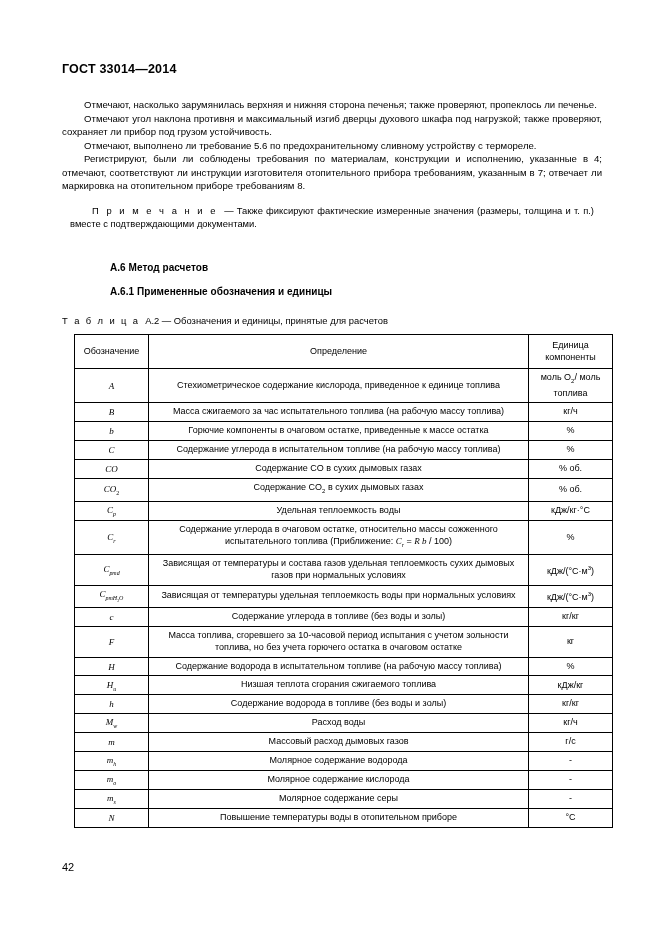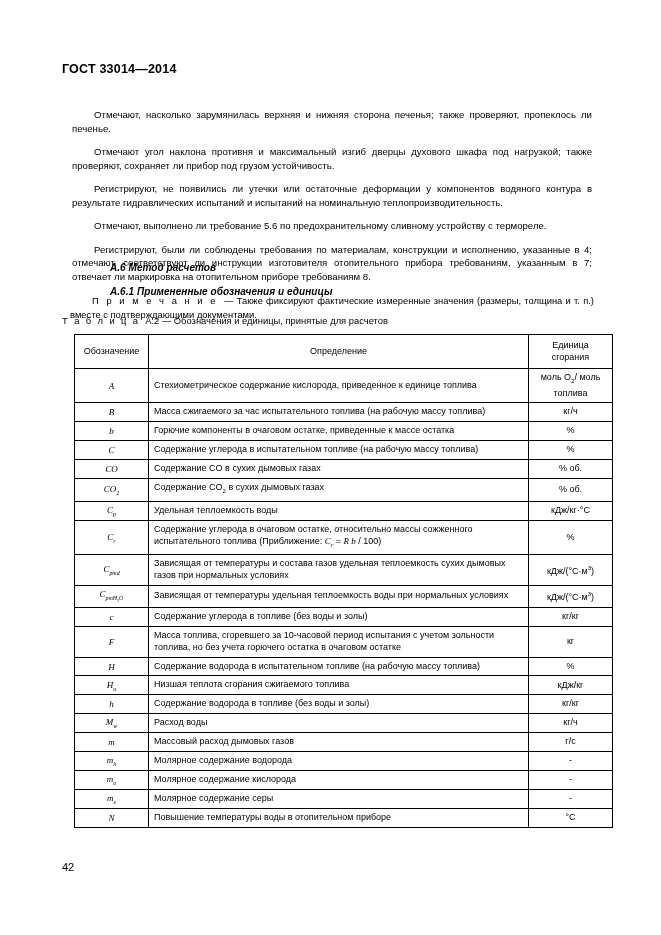--- a/index.html
+++ b/index.html
@@ -30,21 +30,21 @@
     font-weight: bold;
     letter-spacing: 0.2px;
   }
   .content {
     position: absolute;
     left: 62px;
     top: 88px;
     width: 540px;
   }
   p.body-par {
-    margin: 10px;
+    margin: 0;
     font-size: 9.6px;
     line-height: 13.55px;
     text-align: justify;
     text-indent: 22px;
     letter-spacing: 0.01px;
   }
   p.note {
     margin: 8px;
     margin-top: 11px;
     font-size: 9.4px;
@@ -53,21 +53,20 @@
     text-indent: 22px;
   }
   .note .sp {
     letter-spacing: 2.2px;
   }
   h3.sec {
     margin: 0;
     font-size: 10px;
     font-weight: bold;
     letter-spacing: 0.05px;
-    font-style: italic;
   }
   .sec-a6 { position: absolute; left: 110px; top: 252px; }
   .sec-a61 { position: absolute; left: 110px; top: 276px; }
   .table-caption {
     position: absolute;
     left: 62px;
     top: 305px;
     font-size: 9.4px;
   }
   .table-caption .spaced {
@@ -100,21 +99,21 @@
   col.c-def { width: 380px; }
   col.c-unit { width: 84px; }
   td.sym {
     text-align: center;
     font-family: "Liberation Serif", serif;
     font-style: italic;
     font-size: 11px;
     white-space: nowrap;
   }
   td.def {
-    text-align: left;
+    text-align: center;
     line-height: 11.9px;
     font-size: 9px;
   }
   td.def .f {
     font-family: "Liberation Serif", serif;
     font-style: italic;
   }
   td.unit {
     text-align: center;
     line-height: 11.8px;
@@ -134,42 +133,41 @@
 </head>
 <body>
 
 <div class="page">
 
   <div class="header">ГОСТ 33014—2014</div>
 
   <div class="content">
     <p class="body-par">Отмечают, насколько зарумянилась верхняя и нижняя сторона печенья; также проверяют, пропеклось ли печенье.</p>
     <p class="body-par">Отмечают угол наклона противня и максимальный изгиб дверцы духового шкафа под нагрузкой; также проверяют, сохраняет ли прибор под грузом устойчивость.</p>
-    <p class="body-par">Регистрируют, не появились ли утечки или остаточные деформации у компонентов водяного контура в результате гидравлических испытаний и испытаний на номинальную теплопроизводительность.</p>
     <p class="body-par">Отмечают, выполнено ли требование 5.6 по предохранительному сливному устройству с термореле.</p>
     <p class="body-par">Регистрируют, были ли соблюдены требования по материалам, конструкции и исполнению, указанные в 4; отмечают, соответствуют ли инструкции изготовителя отопительного прибора требованиям, указанным в 7; отвечает ли маркировка на отопительном приборе требованиям 8.</p>
     <p class="note"><span class="sp">П р и м е ч а н и е</span>&nbsp; <span>— Также фиксируют фактические измеренные значения (размеры, толщина и т. п.) вместе с подтверждающими документами.</span></p>
   </div>
 
   <h3 class="sec sec-a6">А.6  Метод расчетов</h3>
   <h3 class="sec sec-a61">А.6.1  Примененные обозначения и единицы</h3>
 
   <div class="table-caption"><span class="spaced">Т а б л и ц а</span>&nbsp;&nbsp;<span>А.2 — Обозначения и единицы, принятые для расчетов</span></div>
 
   <table class="main">
     <colgroup>
       <col class="c-sym">
       <col class="c-def">
       <col class="c-unit">
     </colgroup>
     <thead>
       <tr>
         <th>Обозначение</th>
         <th>Определение</th>
-        <th>Единица сгорания</th>
+        <th>Единица компоненты</th>
       </tr>
     </thead>
     <tbody id="tbody">
         <tr>
           <td class="sym">A</td>
           <td class="def">Стехиометрическое содержание кислорода, приведенное к единице топлива</td>
           <td class="unit">моль O<sub class="upr">2</sub>/ моль топлива</td>
         </tr>
         <tr>
           <td class="sym">B</td>

